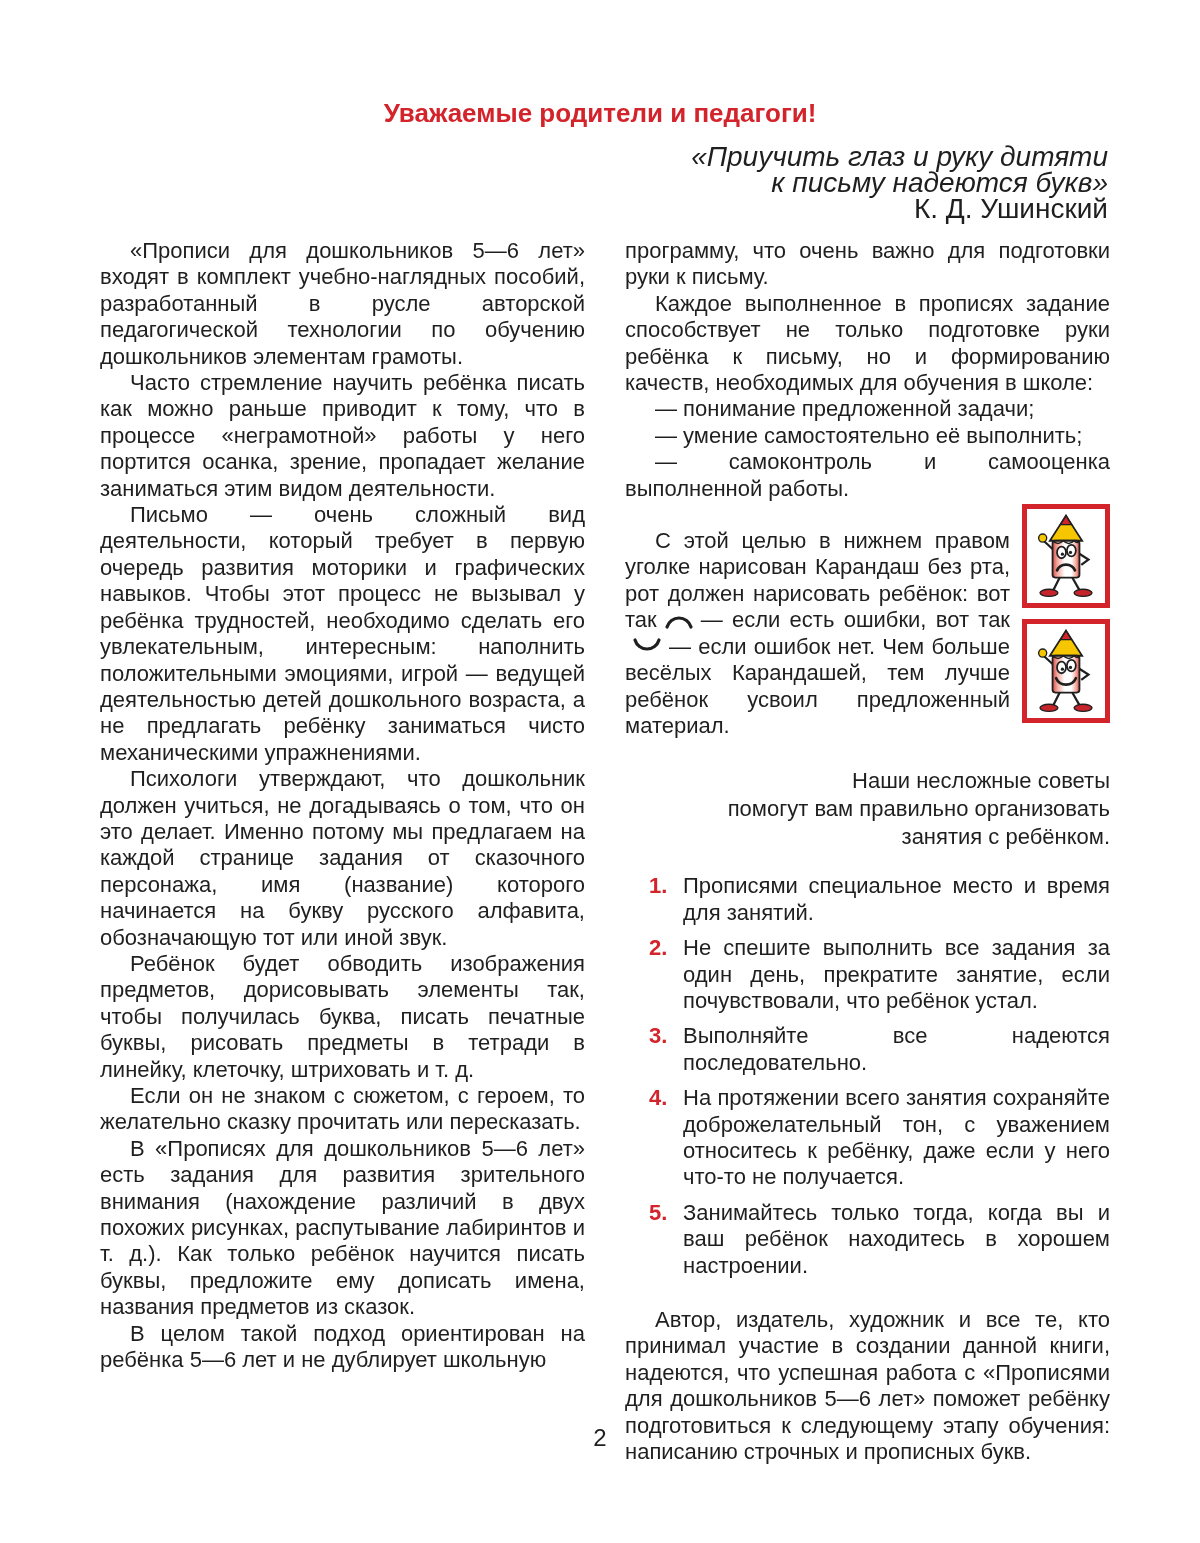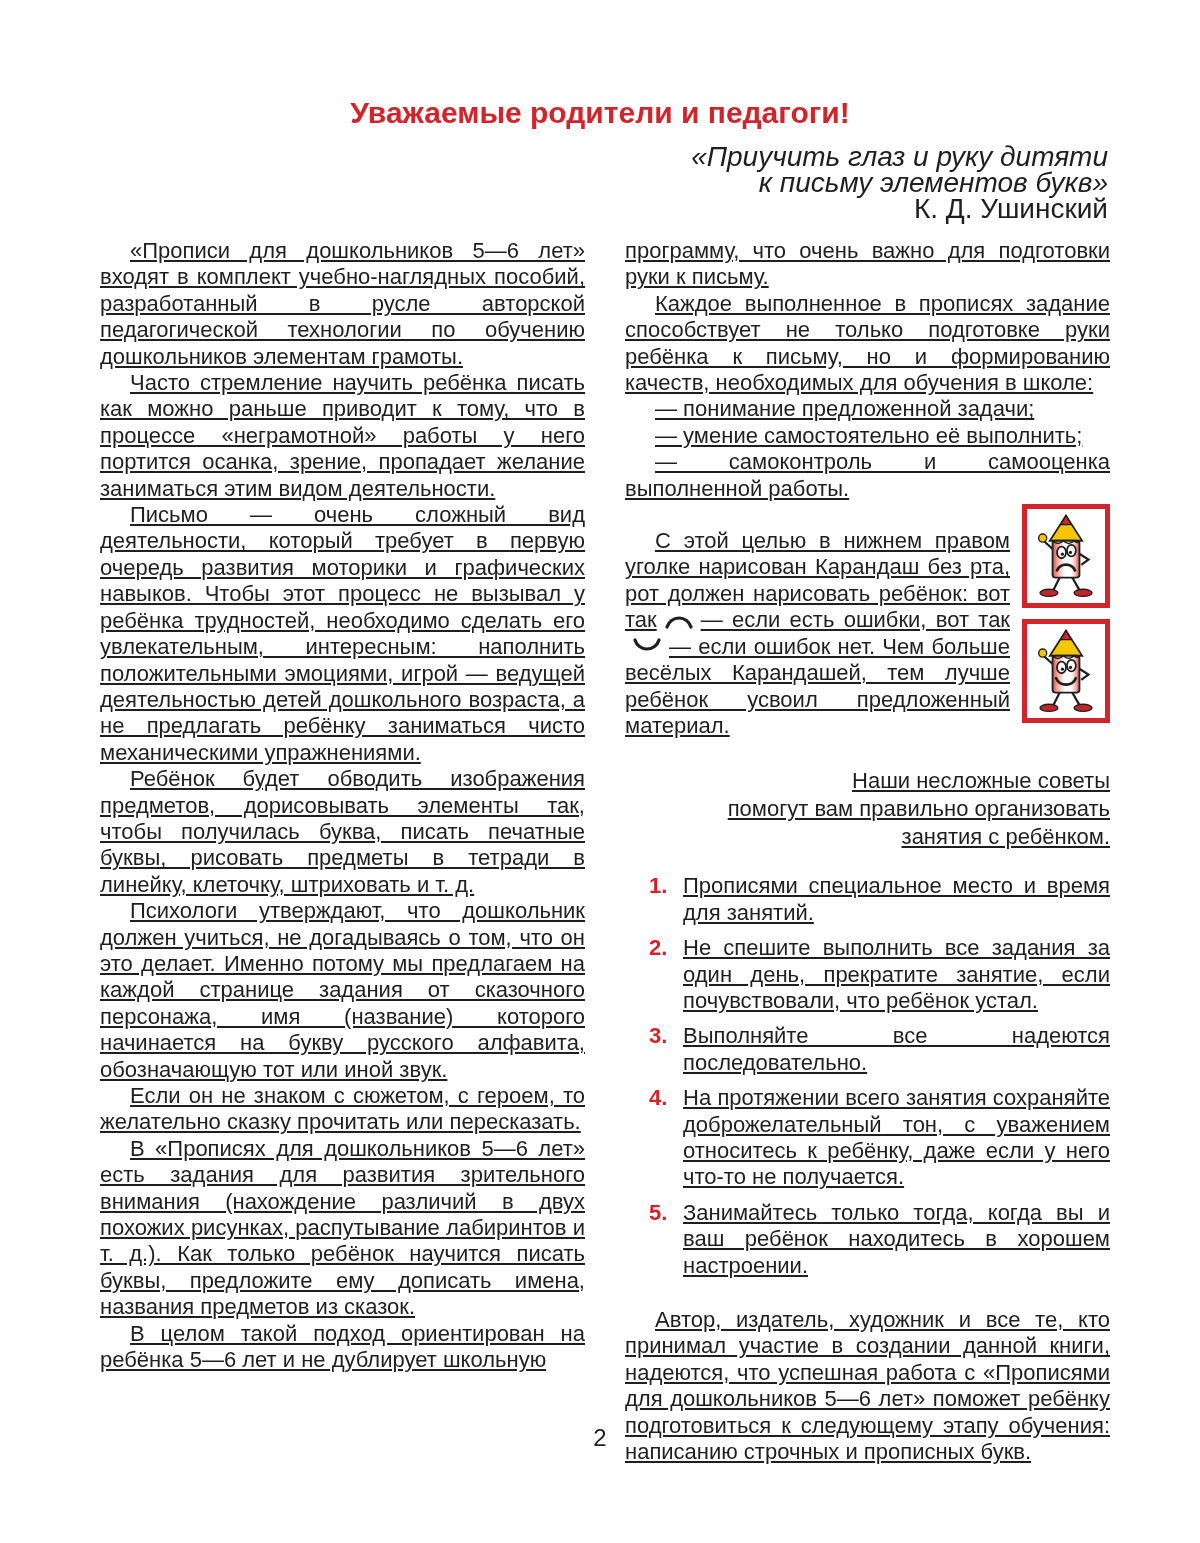--- a/index.html
+++ b/index.html
@@ -4,29 +4,29 @@
 <style>
   html,body{margin:0;padding:0;}
   body{
     width:1200px;height:1543px;background:#ffffff;
     font-family:"Liberation Sans", sans-serif;
     color:#1f1f1f;
   }
   .page{position:relative;width:1200px;height:1543px;overflow:hidden;}
   .page-title{
     padding-top:96px;text-align:center;
-    font-size:30px;font-weight:bold;color:#d3232b;line-height:34px;
+    font-size:26px;font-weight:bold;color:#d3232b;line-height:34px;
   }
   .epigraph{
     margin-top:14px;padding-right:92px;text-align:right;
     font-size:28px;line-height:26px;font-style:italic;
   }
   .epigraph .author{font-style:normal;padding-left:28px;}
   .columns{
-    display:flex;gap:40px;padding:16px 90px 0 100px;text-decoration:underline;
+    display:flex;gap:40px;padding:16px 90px 0 100px;
   }
   .col{
     width:490px;font-size:22px;line-height:26.4px;text-align:justify;
   }
   .col p{margin:0;text-indent:30px;}
   .col p.noindent{text-indent:0;}
   .gap-top{margin-top:26px !important;}
   .pencil-para{text-indent:0 !important;}
   .pencil-para .indent{display:inline-block;width:30px;}
   .pencil-float{float:right;width:88px;margin:2px 0 4px 12px;}
@@ -55,32 +55,32 @@
 </style>
 </head>
 <body>
 
 <div class="page">
 
   <div class="page-title">Уважаемые родители и педагоги!</div>
 
   <div class="epigraph">
     <div>«Приучить глаз и руку дитяти</div>
-    <div>к письму элементов букв»</div>
+    <div>к письму надеются букв»</div>
     <div class="author">К. Д. Ушинский</div>
   </div>
 
   <div class="columns">
 
     <div class="col">
       <p>«Прописи для дошкольников 5—6 лет» входят в комплект учебно-наглядных пособий, разработанный в русле авторской педагогической технологии по обучению дошкольников элементам грамоты.</p>
       <p>Часто стремление научить ребёнка писать как можно раньше приводит к тому, что в процессе «неграмотной» работы у него портится осанка, зрение, пропадает желание заниматься этим видом деятельности.</p>
       <p>Письмо — очень сложный вид деятельности, который требует в первую очередь развития моторики и графических навыков. Чтобы этот процесс не вызывал у ребёнка трудностей, необходимо сделать его увлекательным, интересным: наполнить положительными эмоциями, игрой — ведущей деятельностью детей дошкольного возраста, а не предлагать ребёнку заниматься чисто механическими упражнениями.</p>
+      <p>Психологи утверждают, что дошкольник должен учиться, не догадываясь о том, что он это делает. Именно потому мы предлагаем на каждой странице задания от сказочного персонажа, имя (название) которого начинается на букву русского алфавита, обозначающую тот или иной звук.</p>
       <p>Ребёнок будет обводить изображения предметов, дорисовывать элементы так, чтобы получилась буква, писать печатные буквы, рисовать предметы в тетради в линейку, клеточку, штриховать и т. д.</p>
-      <p>Психологи утверждают, что дошкольник должен учиться, не догадываясь о том, что он это делает. Именно потому мы предлагаем на каждой странице задания от сказочного персонажа, имя (название) которого начинается на букву русского алфавита, обозначающую тот или иной звук.</p>
       <p>Если он не знаком с сюжетом, с героем, то желательно сказку прочитать или пересказать.</p>
       <p>В «Прописях для дошкольников 5—6 лет» есть задания для развития зрительного внимания (нахождение различий в двух похожих рисунках, распутывание лабиринтов и т. д.). Как только ребёнок научится писать буквы, предложите ему дописать имена, названия предметов из сказок.</p>
       <p>В целом такой подход ориентирован на ребёнка 5—6 лет и не дублирует школьную</p>
     </div>
 
     <div class="col">
       <p class="noindent">программу, что очень важно для подготовки руки к письму.</p>
       <p>Каждое выполненное в прописях задание способствует не только подготовке руки ребёнка к письму, но и формированию качеств, необходимых для обучения в школе:</p>
       <p>— понимание предложенной задачи;</p>
       <p>— умение самостоятельно её выполнить;</p>

